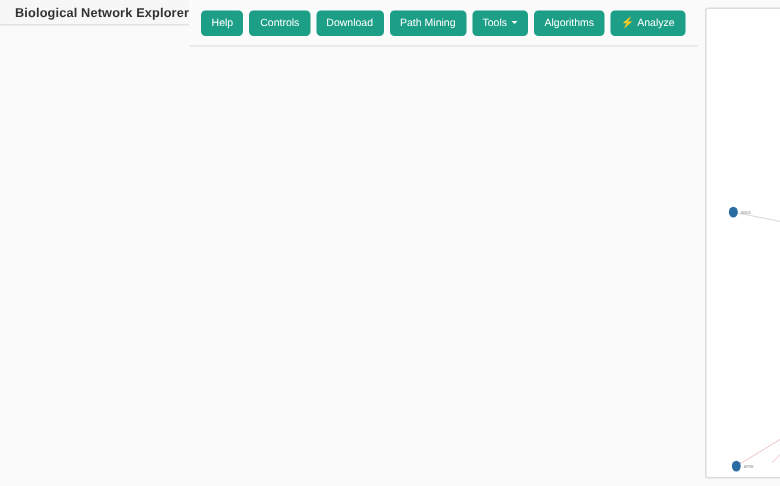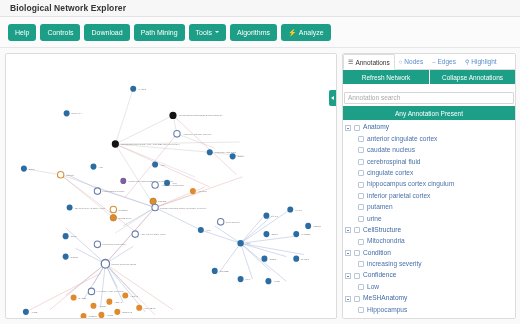--- a/index.html
+++ b/index.html
@@ -8,21 +8,21 @@
     width: 520px; height: 324px;
     overflow: hidden;
     background: #ffffff;
     font-family: "Liberation Sans", sans-serif;
   }
   #app {
     position: relative;
     width: 520px; height: 324px;
     background: #fafafa;
     display: flex;
-    flex-direction: column;
+    flex-direction: row;
   }
 
   
   .titlebar {
     height: 17px;
     background: #f7f7f7;
     border-bottom: 1px solid #e3e3e3;
     display: flex;
     align-items: center;
     padding-left: 10px;

